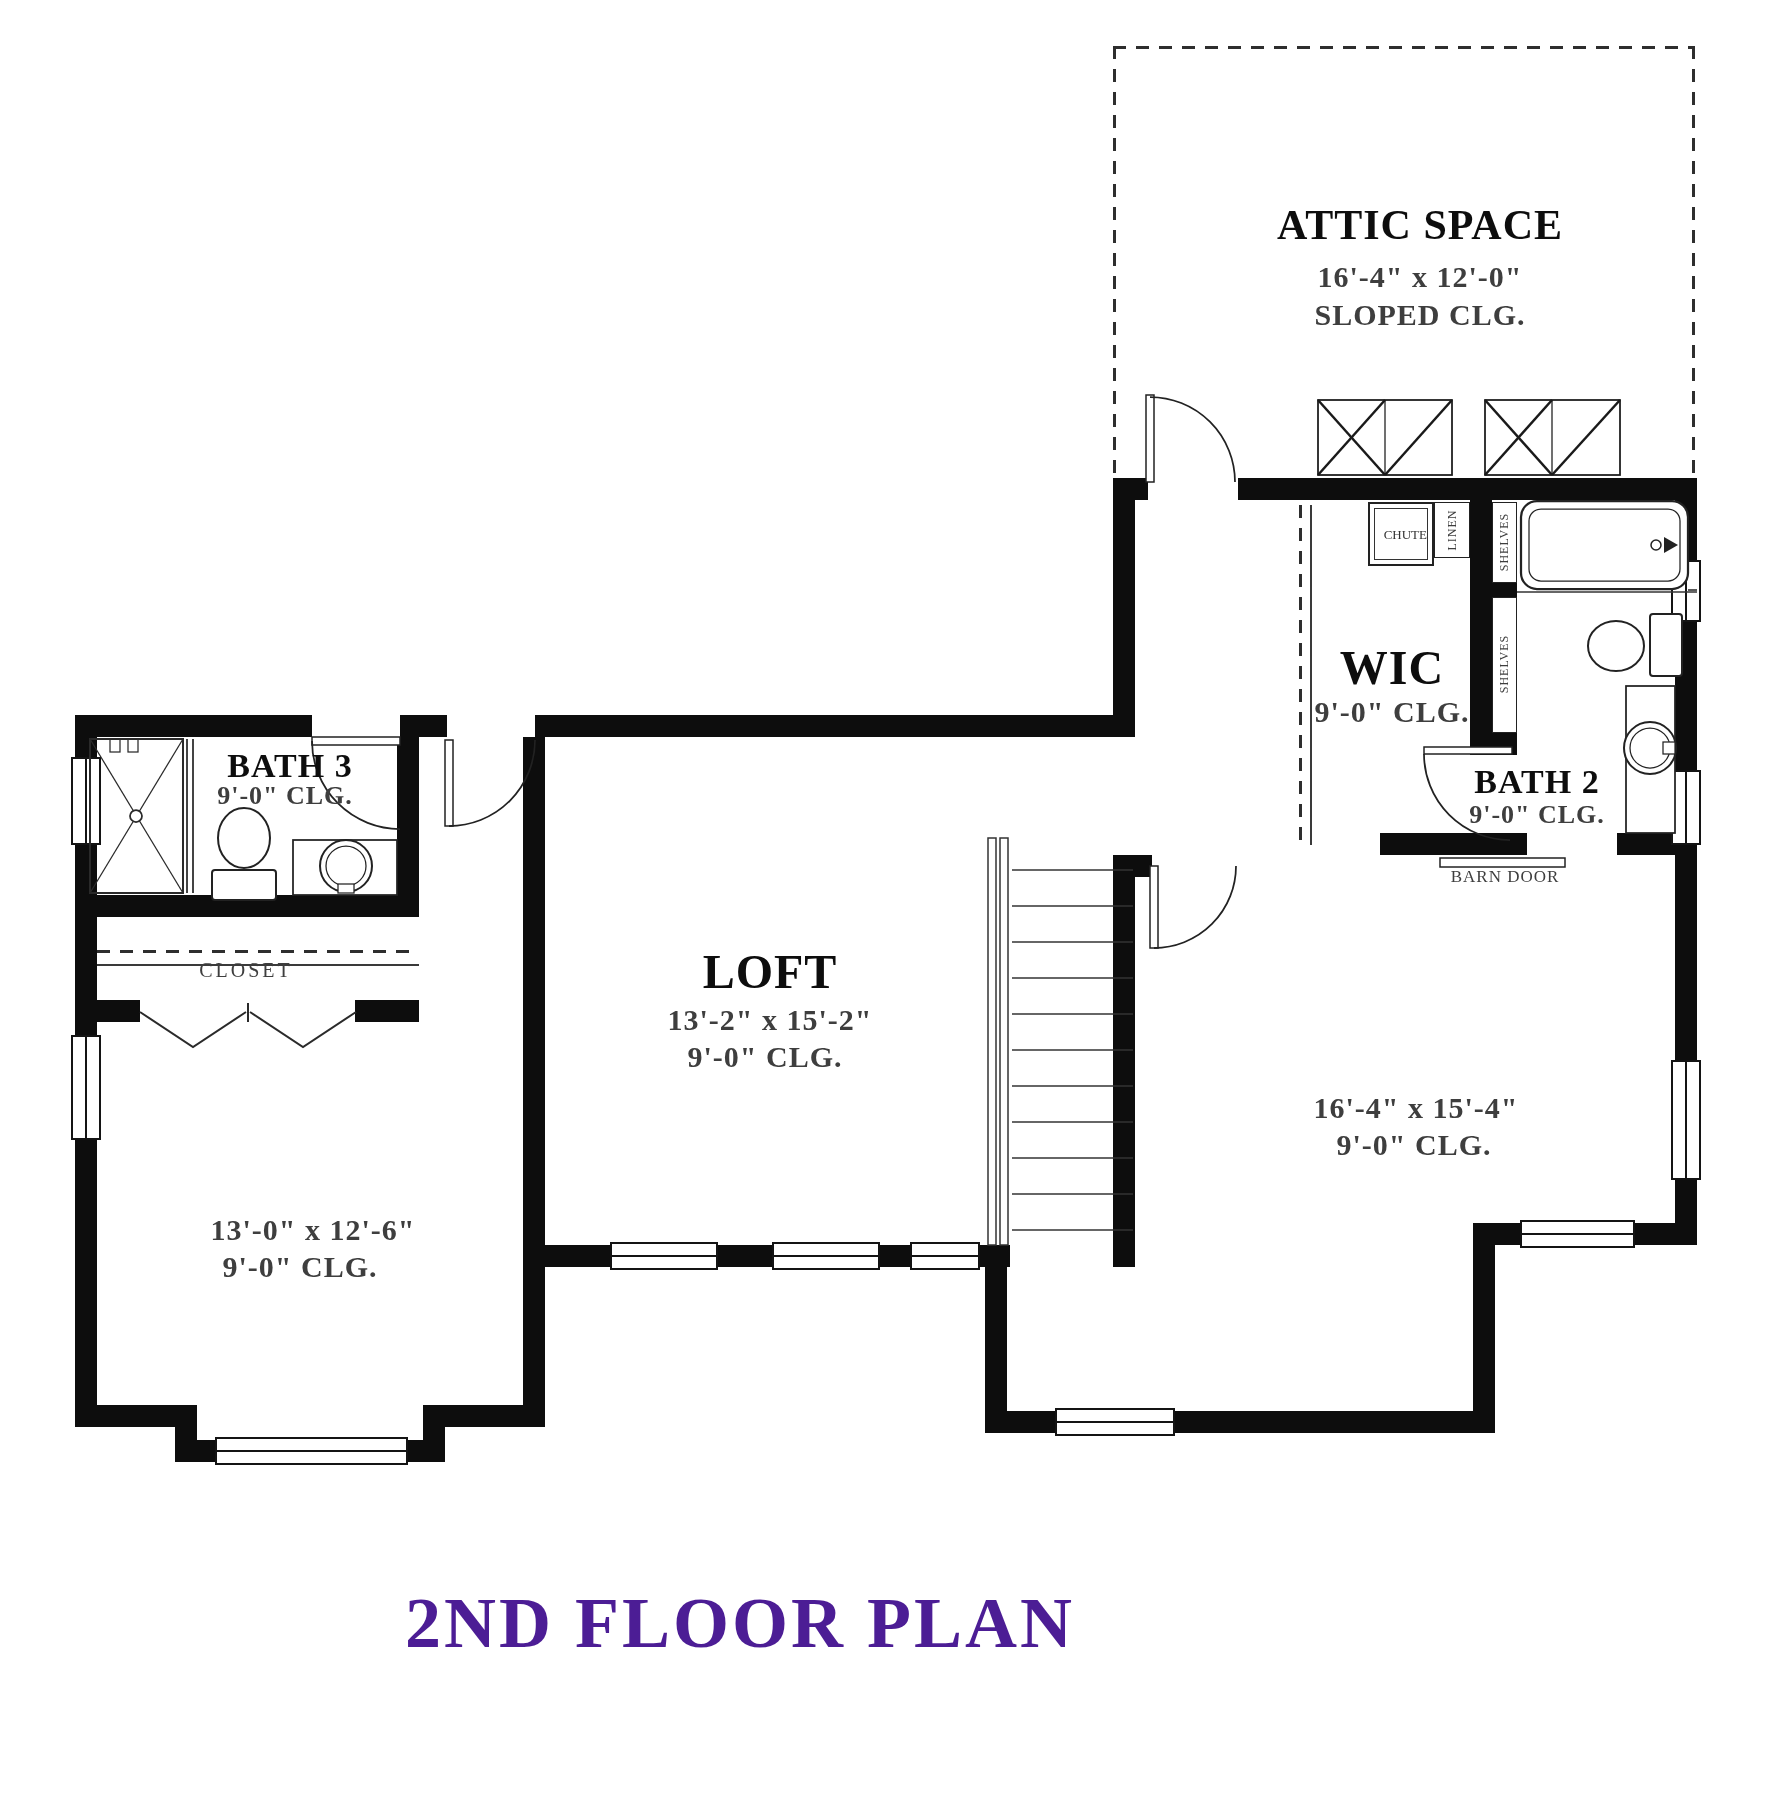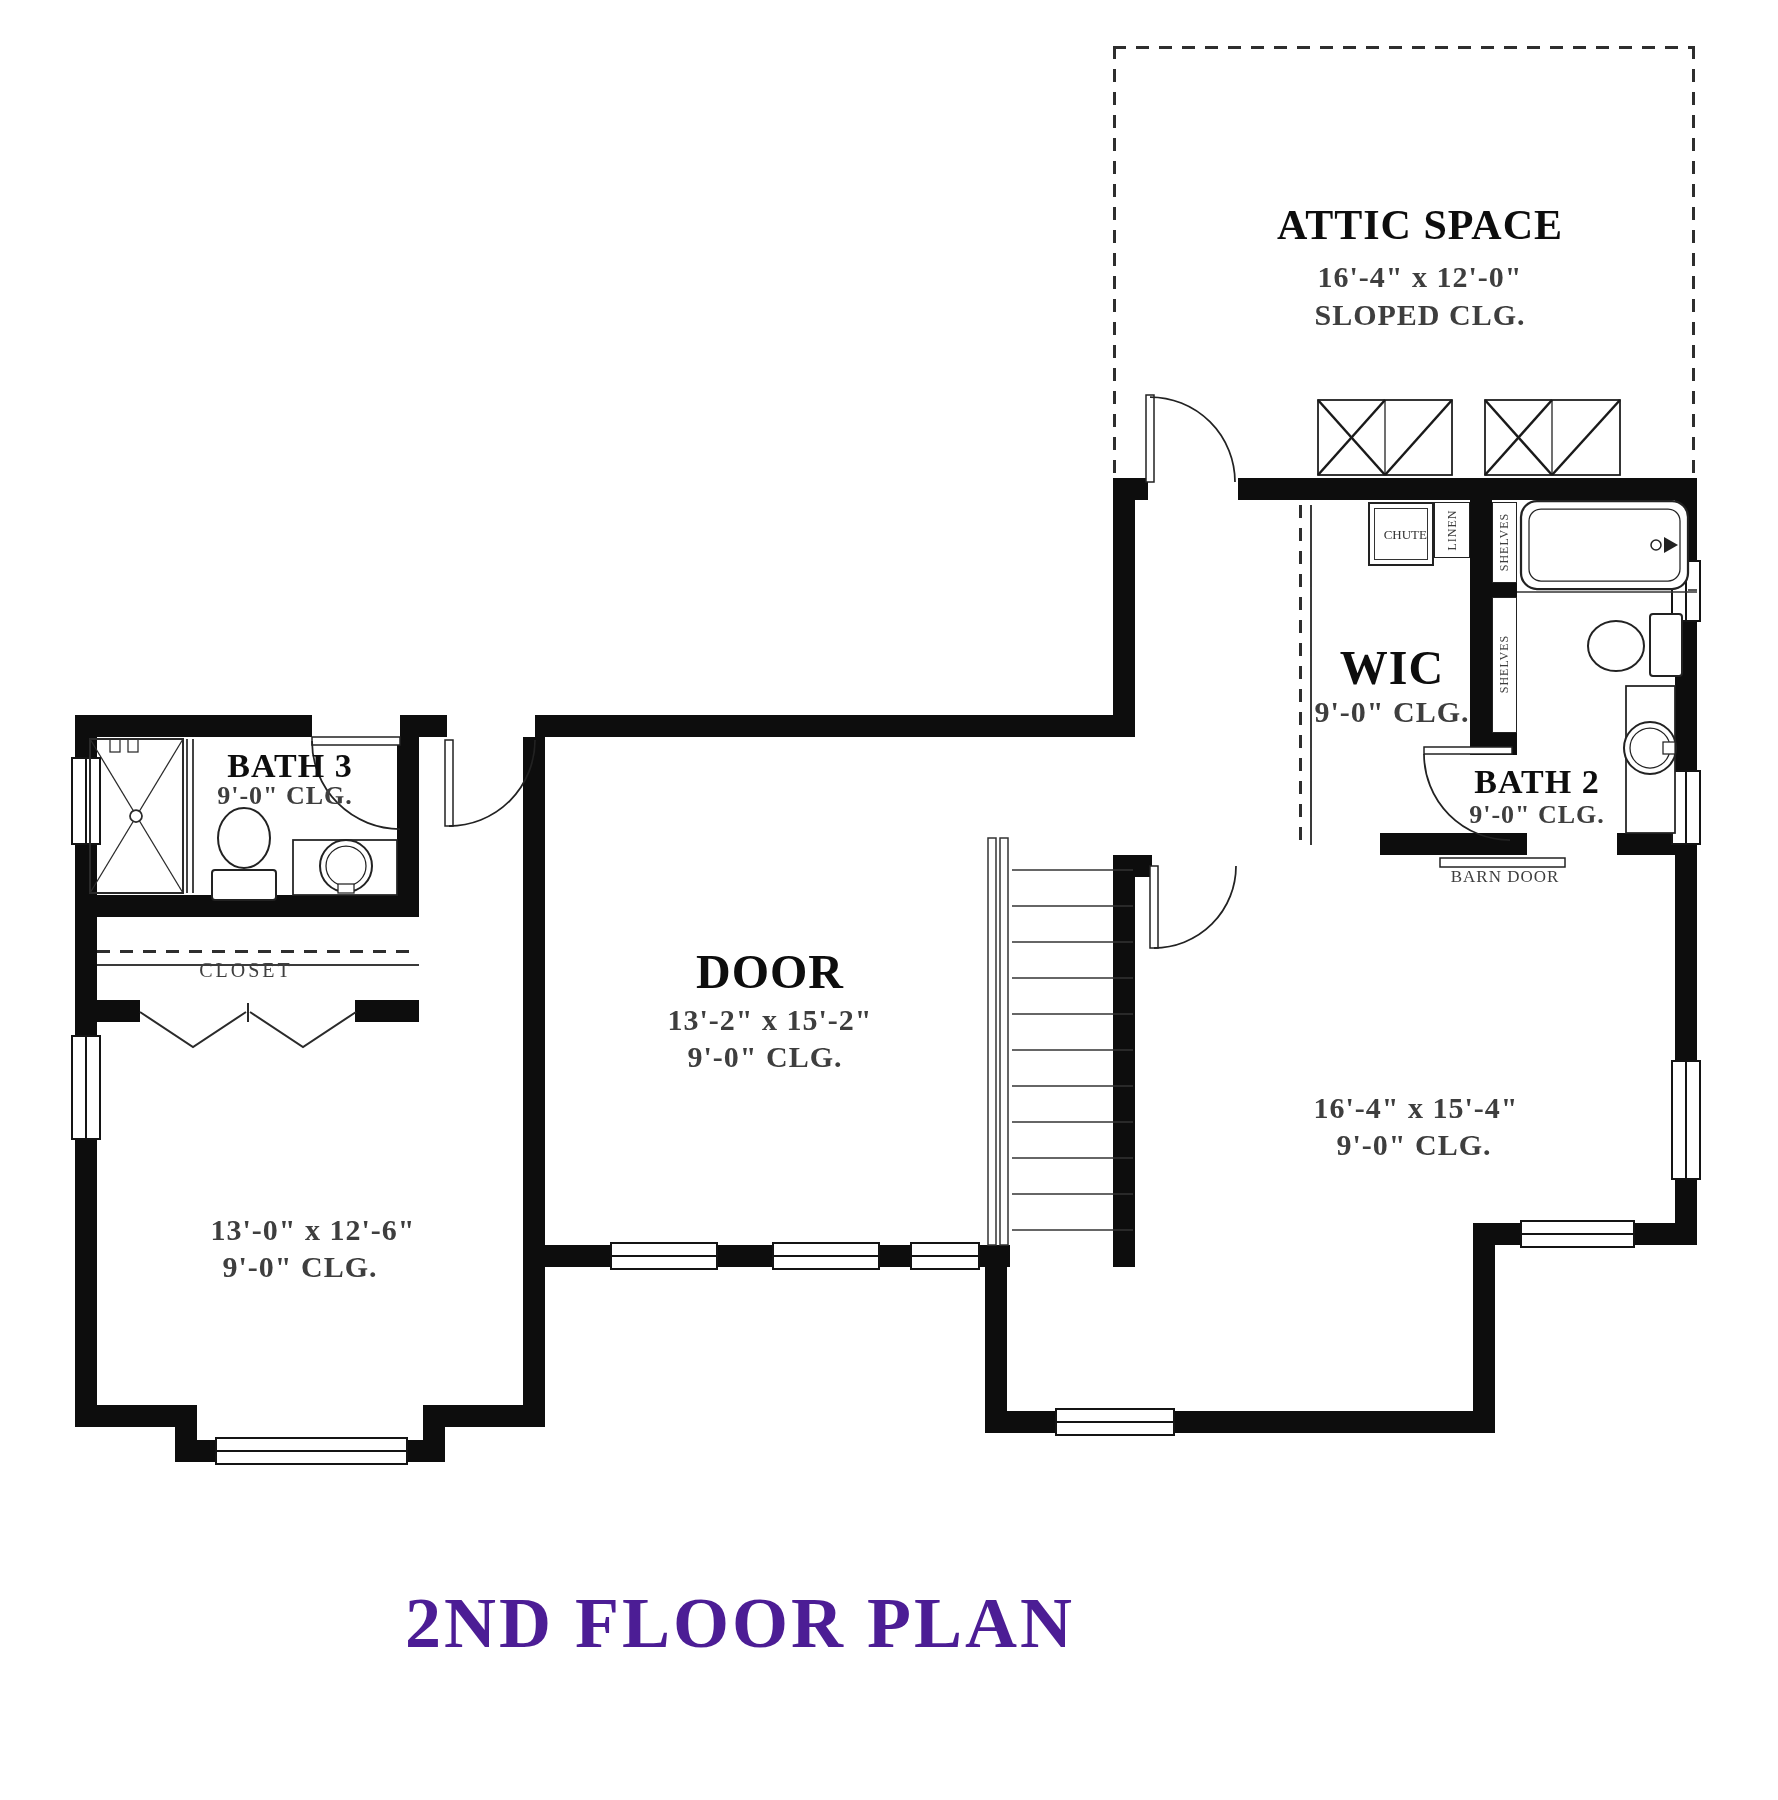--- a/index.html
+++ b/index.html
@@ -215,21 +215,21 @@
   <div class="lbl dim-text" style="left:1392px;top:712px;font-size:30px;">9'-0" CLG.</div>
 
   <div class="lbl room-name" style="left:1537px;top:782px;font-size:34px;">BATH 2</div>
   <div class="lbl dim-text" style="left:1537px;top:815px;font-size:26px;">9'-0" CLG.</div>
 
   <div class="lbl room-name" style="left:290px;top:760px;font-size:34px;margin-top:6px;">BATH 3</div>
   <div class="lbl dim-text" style="left:285px;top:796px;font-size:26px;">9'-0" CLG.</div>
 
   <div class="lbl small-note" style="left:246px;top:970px;font-size:20px;letter-spacing:3px;">CLOSET</div>
 
-  <div class="lbl room-name" style="left:770px;top:972px;font-size:48px;">DOOR</div>
+  <div class="lbl room-name" style="left:770px;top:972px;font-size:48px;">LOFT</div>
   <div class="lbl dim-text" style="left:770px;top:1020px;font-size:30px;">13'-2" x 15'-2"</div>
   <div class="lbl dim-text" style="left:765px;top:1057px;font-size:30px;">9'-0" CLG.</div>
 
   <div class="lbl dim-text" style="left:1416px;top:1108px;font-size:30px;">16'-4" x 15'-4"</div>
   <div class="lbl dim-text" style="left:1414px;top:1145px;font-size:30px;">9'-0" CLG.</div>
 
   <div class="lbl dim-text" style="left:313px;top:1230px;font-size:30px;">13'-0" x 12'-6"</div>
   <div class="lbl dim-text" style="left:300px;top:1267px;font-size:30px;">9'-0" CLG.</div>
 
   <div class="lbl vert small-note" style="left:1452px;top:530px;font-size:12px;letter-spacing:1px;">LINEN</div>

